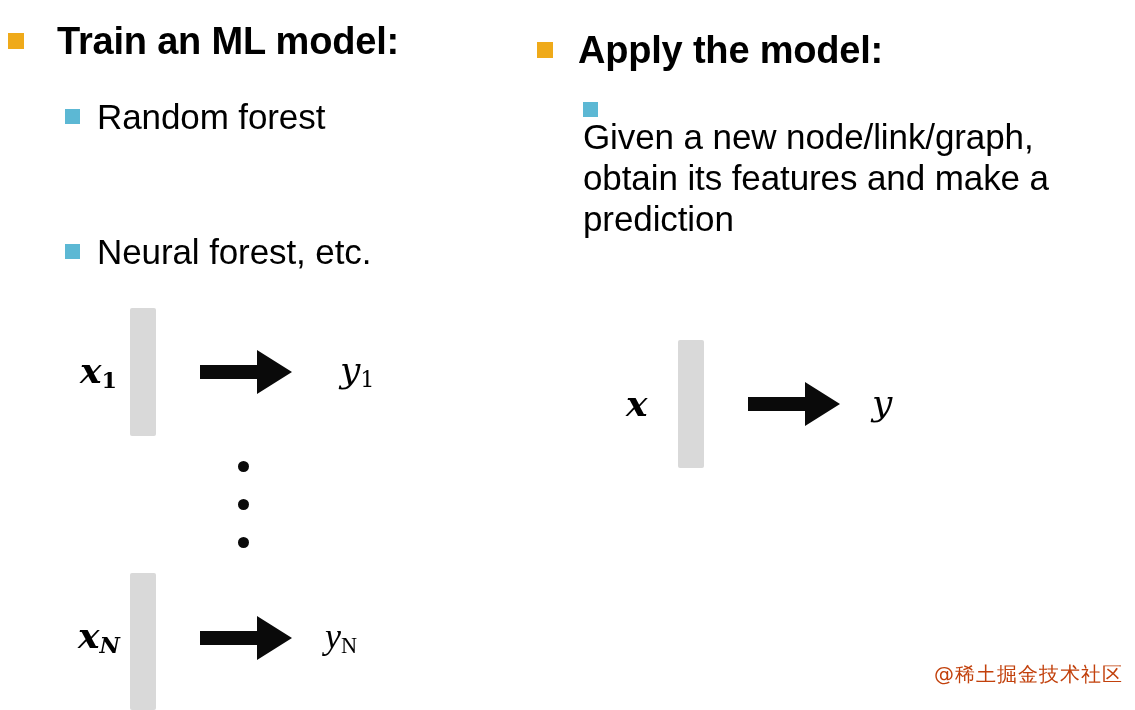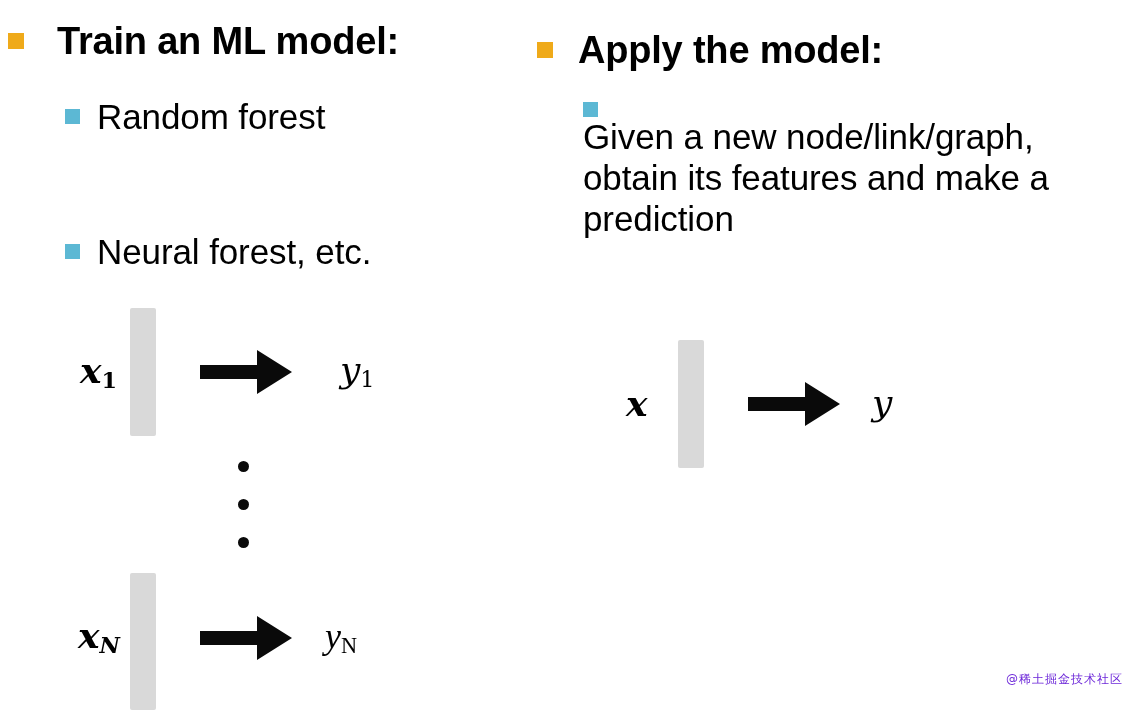--- a/index.html
+++ b/index.html
@@ -136,22 +136,22 @@
   #x-label    { left: 626px; top: 385px; }
   #bar3       { left: 678px; top: 340px; width: 26px; height: 128px; }
   #arrow3     { left: 748px; top: 382px; }
   #y-label    { left: 872px; top: 385px; }
 
   
   #watermark {
     position: absolute;
     right: 12px;
     bottom: 22px;
-    font-size: 12px;
-    color: #6d28d9;
+    font-size: 20px;
+    color: #c2410c;
     letter-spacing: 1px;
     font-family: "DejaVu Sans", sans-serif;
     white-space: nowrap;
   }
 </style>
 </head>
 <body>
 
 <div class="slide">
 

